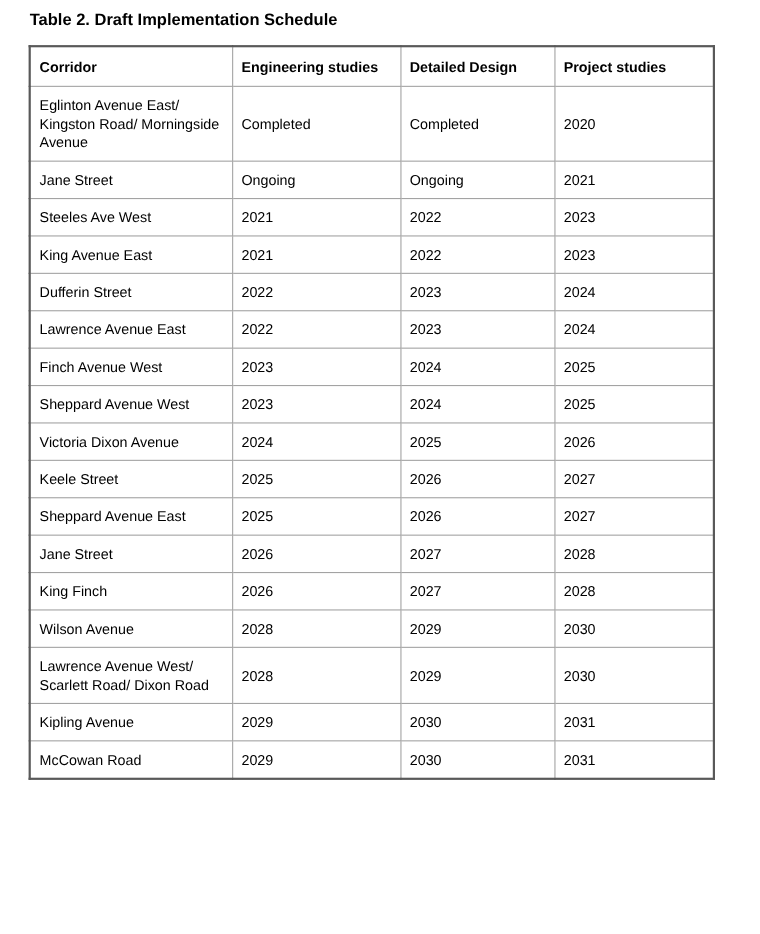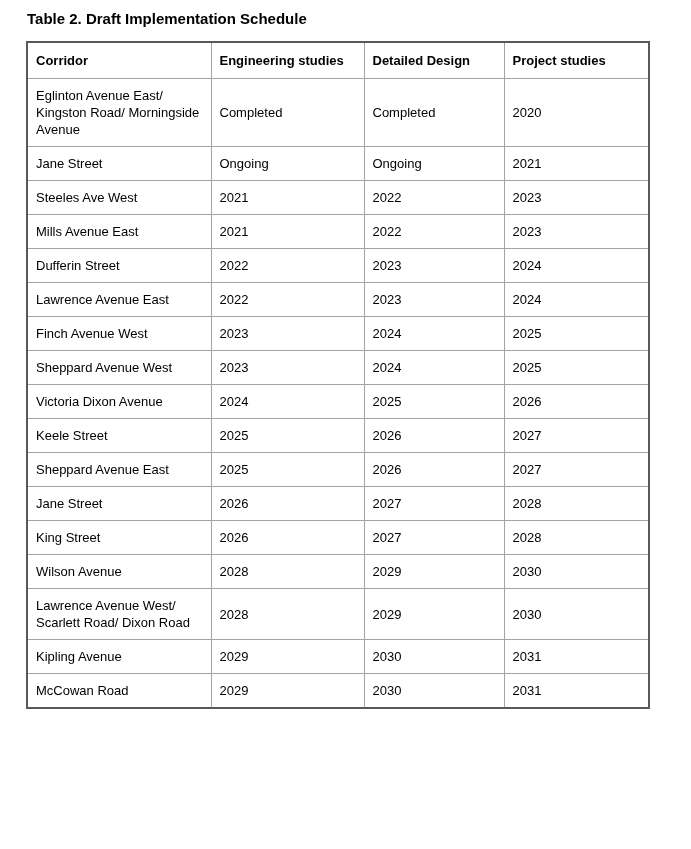--- a/index.html
+++ b/index.html
@@ -79,21 +79,21 @@
           <td>Ongoing</td>
           <td>2021</td>
         </tr>
         <tr>
           <td>Steeles Ave West</td>
           <td>2021</td>
           <td>2022</td>
           <td>2023</td>
         </tr>
         <tr>
-          <td>Mills Avenue East</td>
+          <td>King Avenue East</td>
           <td>2021</td>
           <td>2022</td>
           <td>2023</td>
         </tr>
         <tr>
           <td>Dufferin Street</td>
           <td>2022</td>
           <td>2023</td>
           <td>2024</td>
         </tr>
@@ -133,21 +133,21 @@
           <td>2026</td>
           <td>2027</td>
         </tr>
         <tr>
           <td>Jane Street</td>
           <td>2026</td>
           <td>2027</td>
           <td>2028</td>
         </tr>
         <tr>
-          <td>King Street</td>
+          <td>King Finch</td>
           <td>2026</td>
           <td>2027</td>
           <td>2028</td>
         </tr>
         <tr>
           <td>Wilson Avenue</td>
           <td>2028</td>
           <td>2029</td>
           <td>2030</td>
         </tr>

